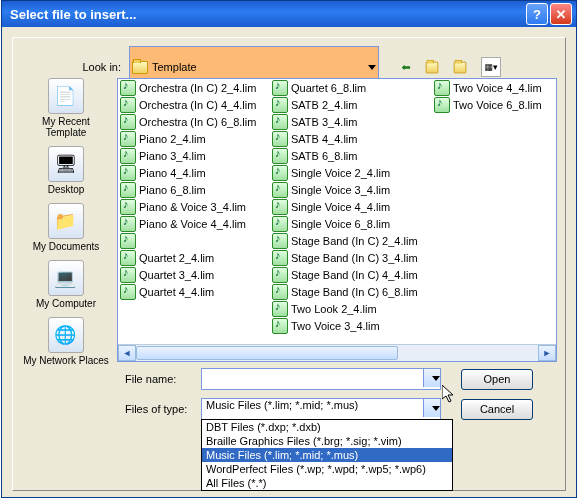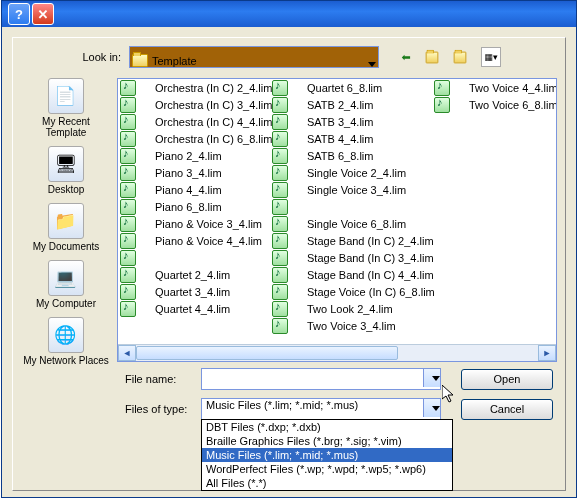--- a/index.html
+++ b/index.html
@@ -5,56 +5,57 @@
 body{margin:0;font-family:Tahoma,sans-serif;font-size:11px;background:#fff;color:#000}
 .window{width:574px;height:496px;border:1px solid #0a3a8a;background:#ece9d8;margin:0 auto;position:relative}
 .titlebar{height:26px;background:linear-gradient(#1b5dd0,#2c7cf0 40%,#1b5dd0);color:#fff;display:flex;align-items:center;padding:0 4px}
 .titlebar span.title{font-weight:bold;font-size:13px;flex:1;padding-left:4px}
 .tbtn{width:20px;height:20px;border:1px solid #fff;border-radius:3px;margin-left:2px;display:flex;align-items:center;justify-content:center;font-weight:bold;font-size:13px;font-family:Arial}
 .help-btn{background:linear-gradient(#6aa2f8,#2c7cf0);color:#fff}
 .close-btn{background:linear-gradient(#f88,#d43a1a);color:#fff}
 .inner{position:absolute;top:36px;left:10px;right:10px;bottom:6px;border:1px solid #888;border-left-color:#fff;border-top-color:#fff;background:#ece9d8;padding:8px}
 .row{display:flex;align-items:center;margin-bottom:14px}
 .lbl{width:90px;text-align:right;padding-right:8px}
-.lookin-sel{display:flex;align-items:flex-end;border:1px solid #7a96df;background:#a16207;width:244px;height:20px;padding:0 2px}
+.lookin-sel{display:flex;align-items:center;border:1px solid #7a96df;background:#fdba74;width:244px;height:20px;padding:10px 2px}
 .folder-ico{width:14px;height:11px;border:1px solid #c90;background:linear-gradient(#fffac0,#f0d060);border-radius:1px;margin-right:4px;position:relative}
 .folder-ico:before{content:"";position:absolute;top:-3px;left:0;width:6px;height:3px;background:#f0d060;border:1px solid #c90;border-bottom:none;border-radius:1px 1px 0 0}
 .arrow-down{margin-left:auto;border-left:4px solid transparent;border-right:4px solid transparent;border-top:5px solid #000}
 .tb-icons{display:flex;align-items:center;margin-left:18px;gap:10px}
 .tb-icon{width:18px;height:18px;display:flex;align-items:center;justify-content:center}
 .sidebar{position:absolute;left:8px;top:40px;width:90px;display:flex;flex-direction:column;align-items:center;gap:8px}
 .place{display:flex;flex-direction:column;align-items:center;font-size:10px;text-align:center;cursor:default;width:88px}
 .place-ico{width:34px;height:34px;border:1px solid #aaa;border-radius:3px;background:linear-gradient(#fff,#d8e4f4);margin-bottom:2px;display:flex;align-items:center;justify-content:center;font-size:18px}
 .filepane{position:absolute;left:104px;right:8px;top:40px;height:282px;border:1px solid #7a96df;background:#fff;display:flex;flex-direction:column}
 .filelist{flex:1;display:flex;flex-direction:row;overflow:hidden;padding:0}
 .col{display:flex;flex-direction:column}
-.file-item{display:flex;align-items:center;height:17px;padding:0 2px;white-space:nowrap;gap:19px}
+.file-item{display:flex;align-items:center;height:17px;padding:0 2px;white-space:nowrap;gap:3px}
 .file-ico{width:14px;height:14px;border:1px solid #2a8a2a;border-radius:2px;background:linear-gradient(#e0ffe0,#a0e0a0);position:relative;flex:none}
 .file-ico:after{content:"♪";position:absolute;top:-2px;left:2px;font-size:11px;color:#063}
 .hscroll{height:16px;border-top:1px solid #bcd;background:#e8eef8;display:flex;align-items:center}
 .sbtn{width:16px;height:14px;border:1px solid #9bd;background:linear-gradient(#eaf3ff,#c6ddff);display:flex;align-items:center;justify-content:center;font-size:9px;color:#2c5aa8}
 .track{flex:1;height:14px;background:#e8eef8;position:relative}
 .thumb{position:absolute;left:0;top:0;height:12px;width:260px;border:1px solid #9bd;background:linear-gradient(#eaf3ff,#c6ddff);border-radius:2px}
 .bottom{position:absolute;left:112px;right:8px;top:330px}
 .brow{display:flex;align-items:center;margin-bottom:8px}
 .brow .lbl2{width:76px}
 .combo{border:1px solid #7a96df;background:#fff;height:20px;display:flex;align-items:flex-start;width:238px;position:relative}
 .combo .txt{flex:1;padding:0 4px;color:#000}
 .combo .btn{width:16px;height:18px;border-left:1px solid #7a96df;background:linear-gradient(#eaf3ff,#c6ddff);display:flex;align-items:center;justify-content:center}
-.btn-xp{width:92px;height:21px;border:1px solid #003c74;border-radius:3px;background:linear-gradient(#fff,#eee 45%,#dcdcdc);margin-left:20px;font-size:11px}
+.btn-xp{width:72px;height:21px;border:1px solid #003c74;border-radius:3px;background:linear-gradient(#fff,#eee 45%,#dcdcdc);margin-left:20px;font-size:11px}
 .dropdown{position:absolute;top:20px;left:-1px;width:250px;border:1px solid #000;background:#fff;z-index:5}
 .dropdown div{padding:1px 4px;font-size:11px}
 .dropdown .sel{background:#316ac5;color:#fff}
 .cursor{position:absolute;left:440px;top:384px;z-index:10;pointer-events:none}
 </style>
 </head>
 <body>
 
 <div class="window">
   <div class="titlebar">
+    <span class="title">Select file to insert...</span>
     <div class="tbtn help-btn">?</div>
     <div class="tbtn close-btn">✕</div>
   </div>
 
   <div class="inner">
     <div class="row" style="padding-left:40px">
       <div class="lbl" style="width:60px">Look in:</div>
       <div class="lookin-sel">
         <span class="folder-ico"></span>
         <span>Template</span>
@@ -97,24 +98,20 @@
 
     <div class="filepane">
       <div class="filelist">
         <div class="col" id="col1" style="width:152px">
             <div class="file-item">
               <span class="file-ico"></span>
               <span>Orchestra (In C) 2_4.lim</span>
             </div>
             <div class="file-item">
               <span class="file-ico"></span>
-              <span>Orchestra (In C) 3_4.lim</span>
-            </div>
-            <div class="file-item">
-              <span class="file-ico"></span>
               <span>Orchestra (In C) 4_4.lim</span>
             </div>
             <div class="file-item">
               <span class="file-ico"></span>
               <span>Orchestra (In C) 6_8.lim</span>
             </div>
             <div class="file-item">
               <span class="file-ico"></span>
               <span>Piano 2_4.lim</span>
             </div>
@@ -178,40 +175,41 @@
             <div class="file-item">
               <span class="file-ico"></span>
               <span>Single Voice 2_4.lim</span>
             </div>
             <div class="file-item">
               <span class="file-ico"></span>
               <span>Single Voice 3_4.lim</span>
             </div>
             <div class="file-item">
               <span class="file-ico"></span>
+              <span>Single Voice 4_4.lim</span>
             </div>
             <div class="file-item">
               <span class="file-ico"></span>
               <span>Single Voice 6_8.lim</span>
             </div>
             <div class="file-item">
               <span class="file-ico"></span>
               <span>Stage Band (In C) 2_4.lim</span>
             </div>
             <div class="file-item">
               <span class="file-ico"></span>
               <span>Stage Band (In C) 3_4.lim</span>
             </div>
             <div class="file-item">
               <span class="file-ico"></span>
               <span>Stage Band (In C) 4_4.lim</span>
             </div>
             <div class="file-item">
               <span class="file-ico"></span>
-              <span>Stage Voice (In C) 6_8.lim</span>
+              <span>Stage Band (In C) 6_8.lim</span>
             </div>
             <div class="file-item">
               <span class="file-ico"></span>
               <span>Two Look 2_4.lim</span>
             </div>
             <div class="file-item">
               <span class="file-ico"></span>
               <span>Two Voice 3_4.lim</span>
             </div>
           </div>

